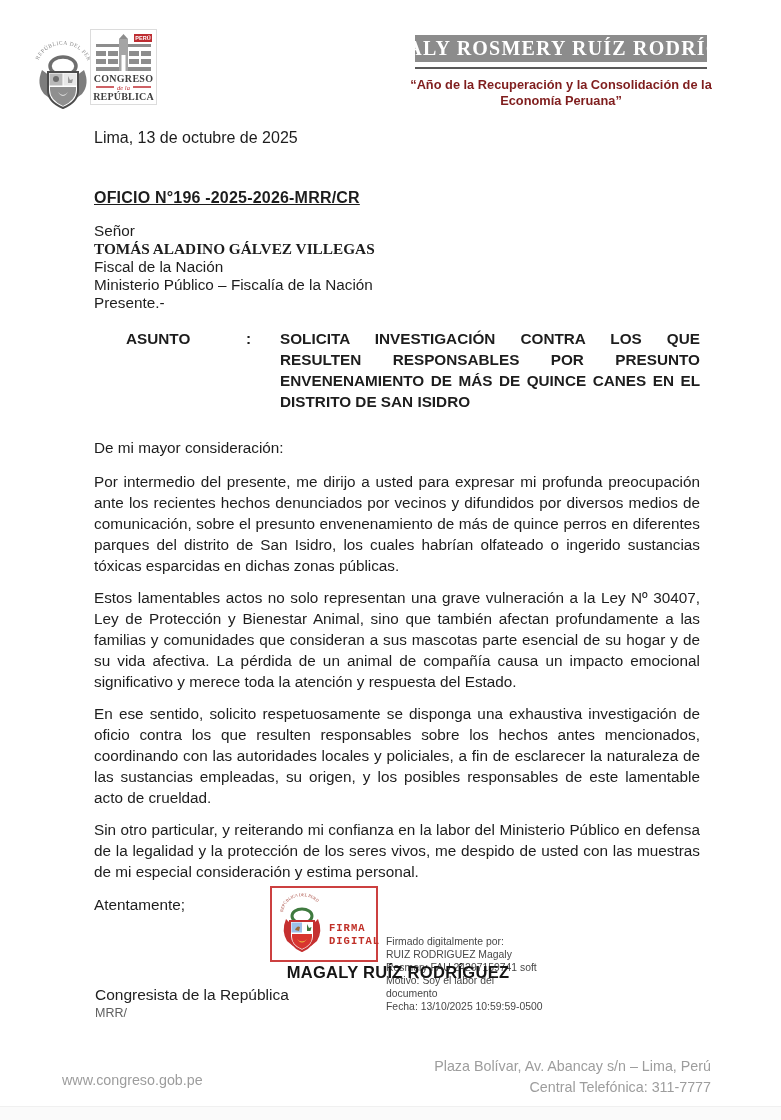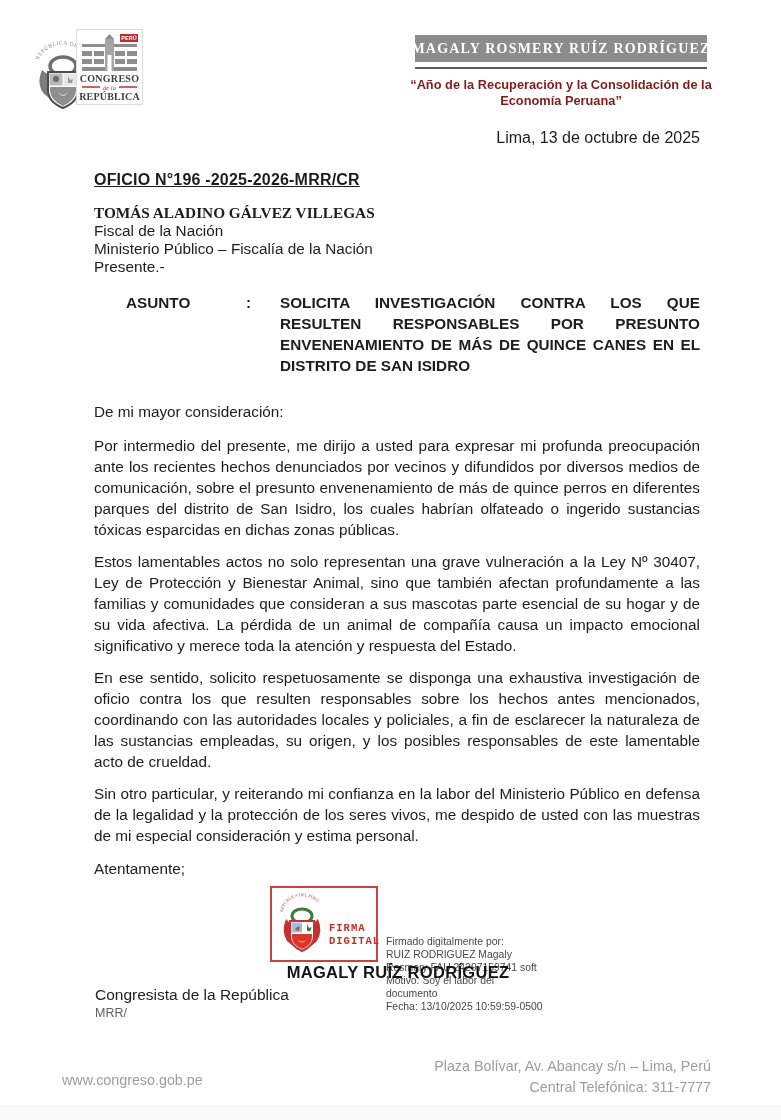--- a/index.html
+++ b/index.html
@@ -2,33 +2,33 @@
 <html lang="es"><head>
 <meta charset="utf-8">
 <style>
   * { margin:0; padding:0; box-sizing:border-box; }
   html,body { background:#ffffff; }
   body { font-family:"Liberation Sans", sans-serif; color:#222; }
   .page { position:relative; width:781px; height:1120px; background:#fff; overflow:hidden; }
 
   
   .coat { position:absolute; left:28px; top:36px; }
-  .clogo { position:absolute; left:76px; top:29px; }
+  .clogo { position:absolute; left:90px; top:29px; }
 
   .banner { position:absolute; left:415px; top:35px; width:292px; height:27px;
             background:#8c8c8c; display:flex; align-items:center; justify-content:center; }
   .banner span { font-family:"Liberation Serif", serif; font-weight:bold; color:#fff;
-                 font-size:14px; letter-spacing:1.2px; white-space:nowrap; }
+                 font-size:20px; letter-spacing:1.2px; white-space:nowrap; }
   .banner-line { position:absolute; left:415px; top:67px; width:292px; height:1.5px; background:#5a5a5a; }
   .motto { position:absolute; left:400px; top:77px; width:322px; text-align:center;
            font-size:12.8px; line-height:16px; color:#7f1d1d;font-weight:bold; }
 
   
   .body-flow { position:absolute; left:94px; top:128px; width:606px; font-size:15.3px; color:#1d1d1d; }
-  .date { text-align:right; font-size:16px; line-height:20px; margin-bottom:22px; }
+  .date { text-align:left; font-size:16px; line-height:20px; margin-bottom:40px; }
   .oficio { font-weight:bold; font-size:16px; line-height:20px; text-decoration:underline;
             letter-spacing:0.2px; margin-bottom:14px; }
   .recipient div { line-height:18px; }
   .recipient { margin-bottom:16px; }
   .bold { font-weight:bold;font-family:Liberation Serif, serif; }
   .subject { display:flex; margin-left:32px; margin-bottom:26px; font-weight:bold; }
   .subject .lbl { width:120px; flex:none; line-height:21px; }
   .subject .col { width:34px; flex:none; line-height:21px; }
   .subject .txt { flex:1; text-align:justify; line-height:21px; }
   .greeting { line-height:20px; margin-bottom:13px; }
@@ -115,20 +115,21 @@
   <div class="banner">
     <span>MAGALY ROSMERY RUÍZ RODRÍGUEZ</span>
   </div>
   <div class="banner-line"></div>
   <div class="motto">“Año de la Recuperación y la Consolidación de la Economía Peruana”</div>
 
   <div class="body-flow">
     <div class="date">Lima, 13 de octubre de 2025</div>
     <div class="oficio">OFICIO N°196 -2025-2026-MRR/CR</div>
     <div class="recipient">
+      <div>Señor</div>
       <div class="bold">TOMÁS ALADINO GÁLVEZ VILLEGAS</div>
       <div>Fiscal de la Nación</div>
       <div>Ministerio Público – Fiscalía de la Nación</div>
       <div>Presente.-</div>
     </div>
     <div class="subject">
       <span class="lbl">ASUNTO</span>
       <span class="col">:</span>
       <span class="txt">SOLICITA INVESTIGACIÓN CONTRA LOS QUE RESULTEN RESPONSABLES POR PRESUNTO ENVENENAMIENTO DE MÁS DE QUINCE CANES EN EL DISTRITO DE SAN ISIDRO</span>
     </div>

